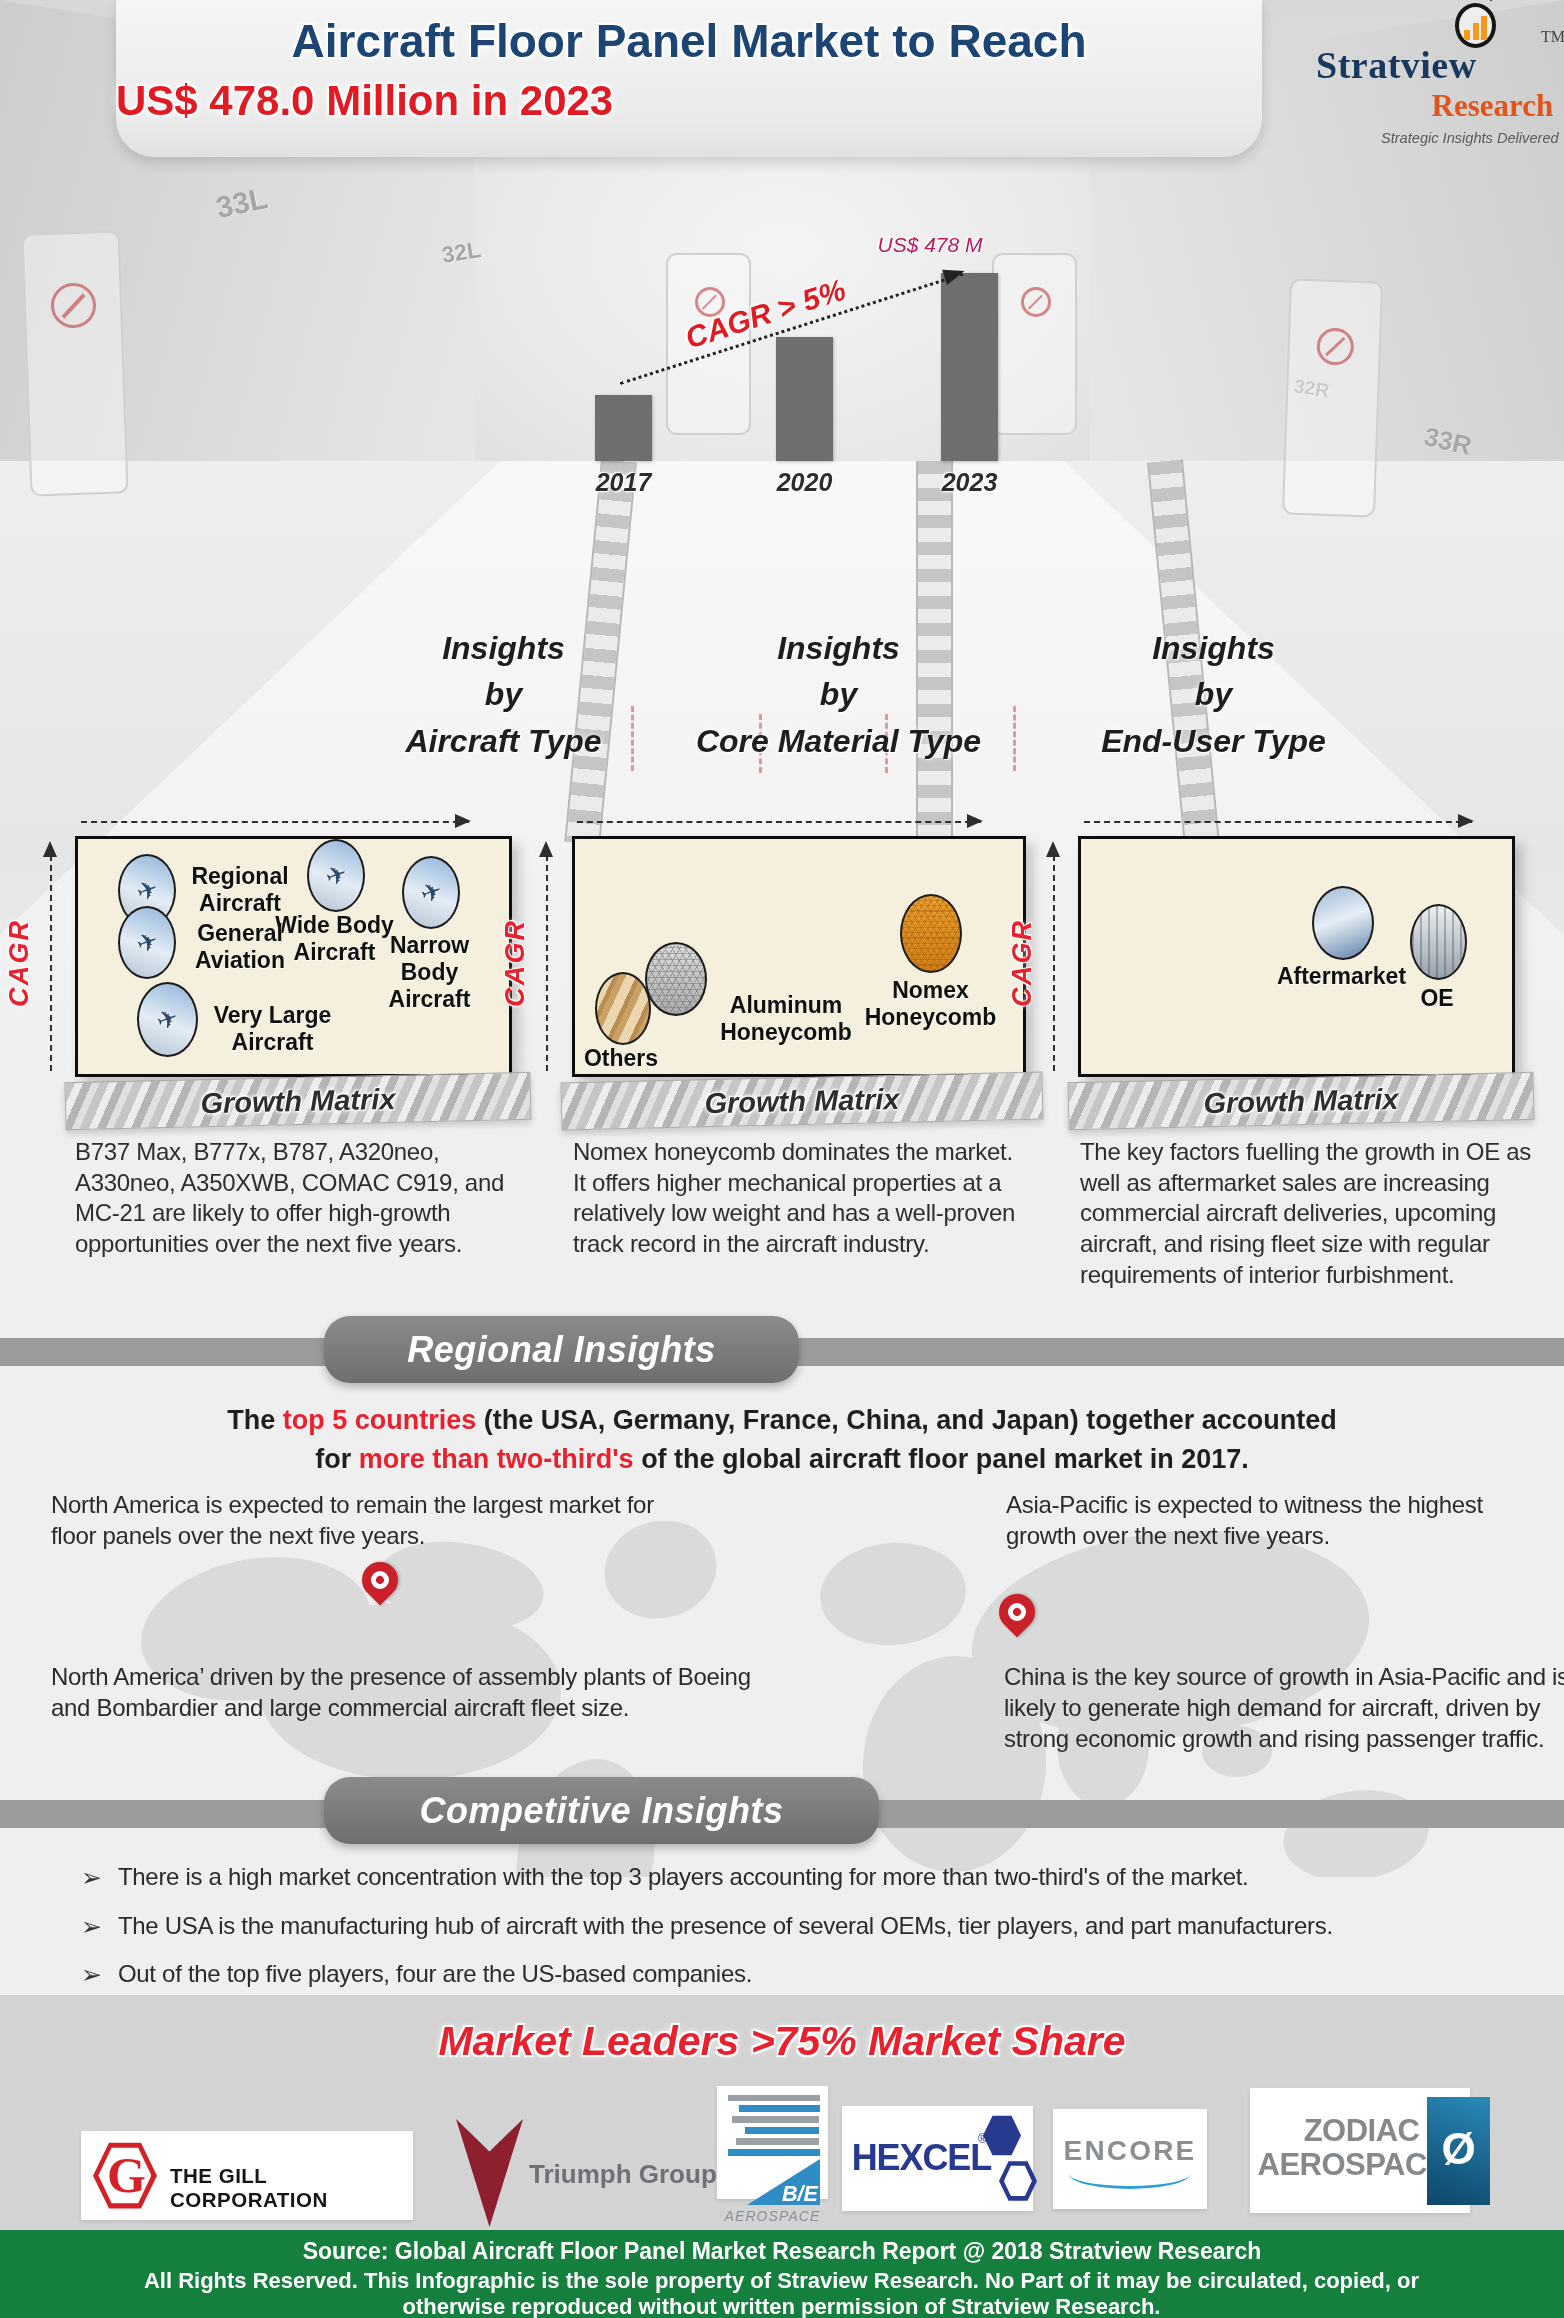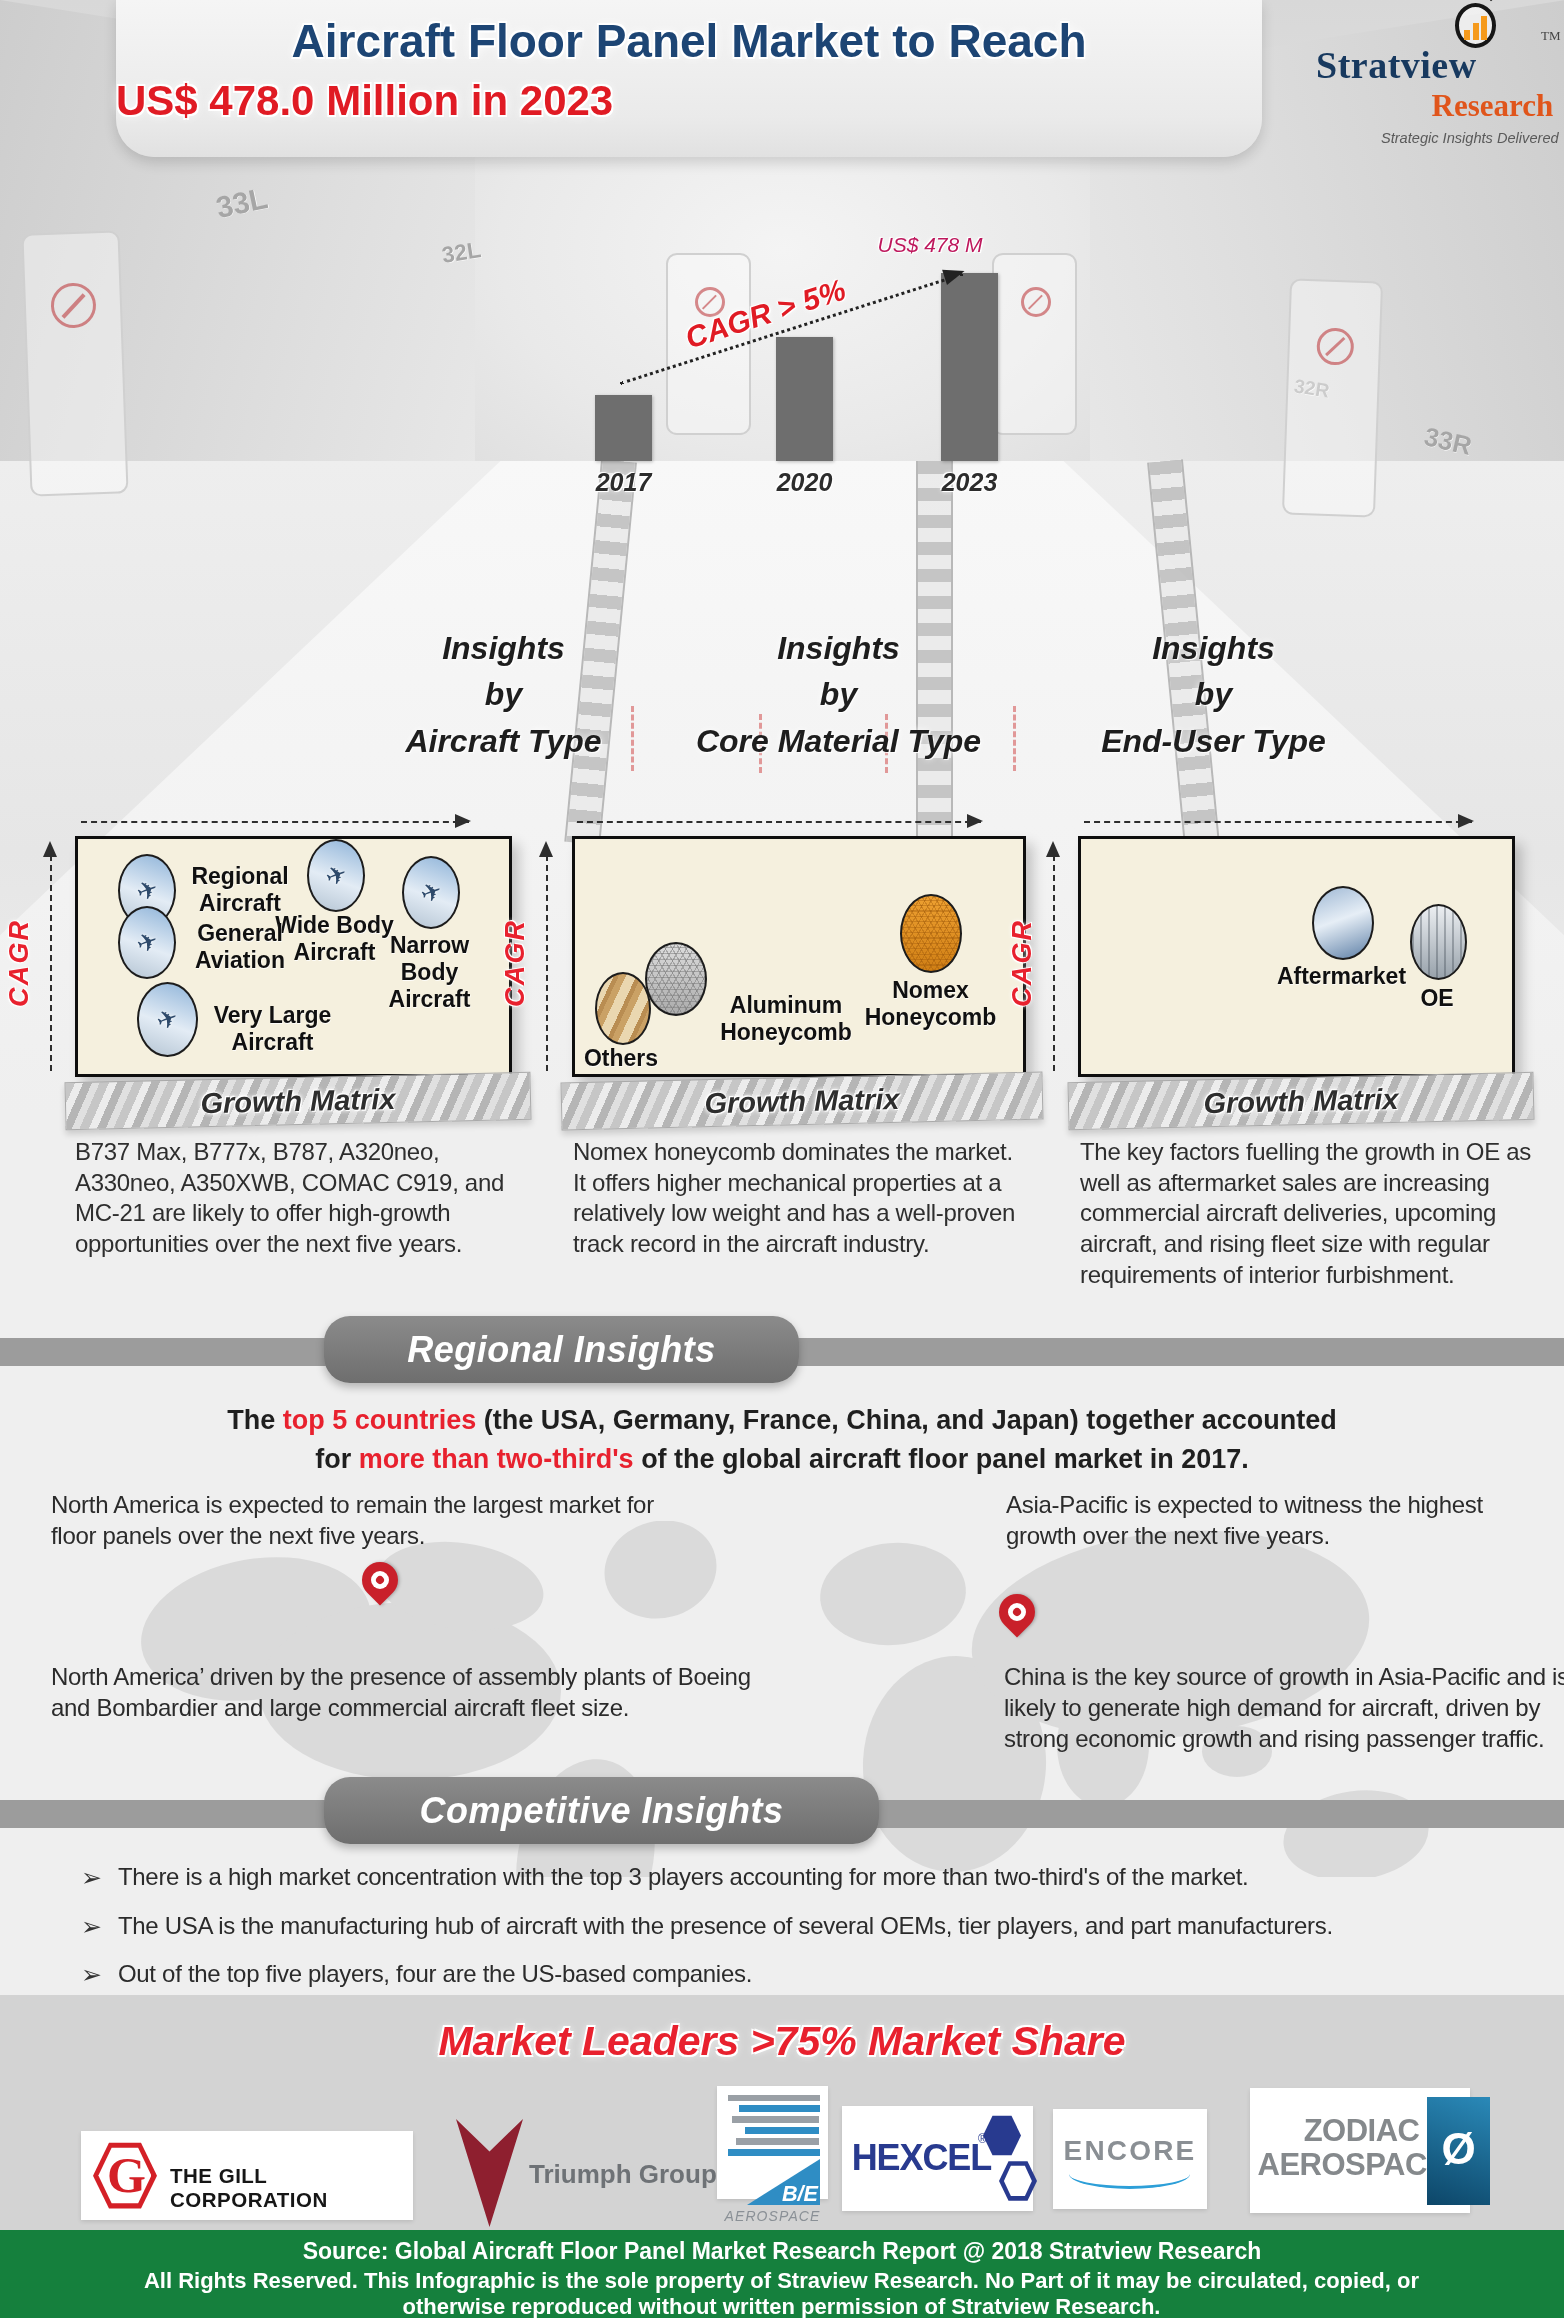--- a/index.html
+++ b/index.html
@@ -33,21 +33,21 @@
   .header-panel{left:116px;top:0;width:1146px;height:157px;border-radius:0 0 38px 38px;
      background:linear-gradient(180deg,#f5f5f5 0%,#eaeaea 75%,#e1e1e1 100%);
      box-shadow:0 5.4px 13px rgba(0,0,0,.14);}
   .title1{left:0;top:14px;width:100%;text-align:center;font-size:46px;font-weight:bold;color:#1d4574;
      text-shadow:1.6px 1.6px 0 #fff,-1.6px -1.6px 0 #fff,1.6px -1.6px 0 #fff,-1.6px 1.6px 0 #fff,0 0 10.8px #fff;}
   .title2{left:0;top:77px;width:100%;font-size:42px;font-weight:bold;color:#e01b24;
      text-shadow:1.6px 1.6px 0 #fff,-1.6px -1.6px 0 #fff,1.6px -1.6px 0 #fff,-1.6px 1.6px 0 #fff,0 0 10.8px #fff;}
   .brand{left:1316px;top:6.5px;width:248px;height:148px;}
   .brand-name{position:absolute;left:0;top:36px;width:100%;text-align:left;
      font-family:"Liberation Serif",serif;font-weight:bold;font-size:38px;color:#17395f;letter-spacing:0.5px;}
-  .brand-tm{position:absolute;left:225px;top:21.6px;font-size:13px;color:#444;font-family:"Liberation Serif",serif;}
+  .brand-tm{position:absolute;left:225px;top:21.6px;font-size:16px;color:#444;font-family:"Liberation Serif",serif;}
   .brand-div{position:absolute;right:10.8px;top:81px;font-family:"Liberation Serif",serif;
      font-weight:bold;font-size:31px;color:#e0551b;}
   .brand-tag{position:absolute;right:5.4px;top:123px;font-size:14.6px;font-style:italic;color:#5a5a5a;}
   .mag-ring{position:absolute;left:139px;top:-3.2px;width:33px;height:33px;border:4.9px solid #161616;border-radius:50%;
      display:flex;align-items:flex-end;justify-content:center;gap:2.7px;padding-bottom:3.8px;box-sizing:content-box;background:rgba(255,255,255,.6);}
   .mag-bar{width:6px;background:#f59a1c;}
   .mag-handle{position:absolute;left:173px;top:-10.8px;width:36px;height:6px;background:#161616;transform:rotate(-42deg);transform-origin:left center;}
   .mag-handle:after{content:"";position:absolute;right:-10.8px;top:-5.4px;border-left:13px solid #161616;
      border-top:8px solid transparent;border-bottom:8px solid transparent;}
   

